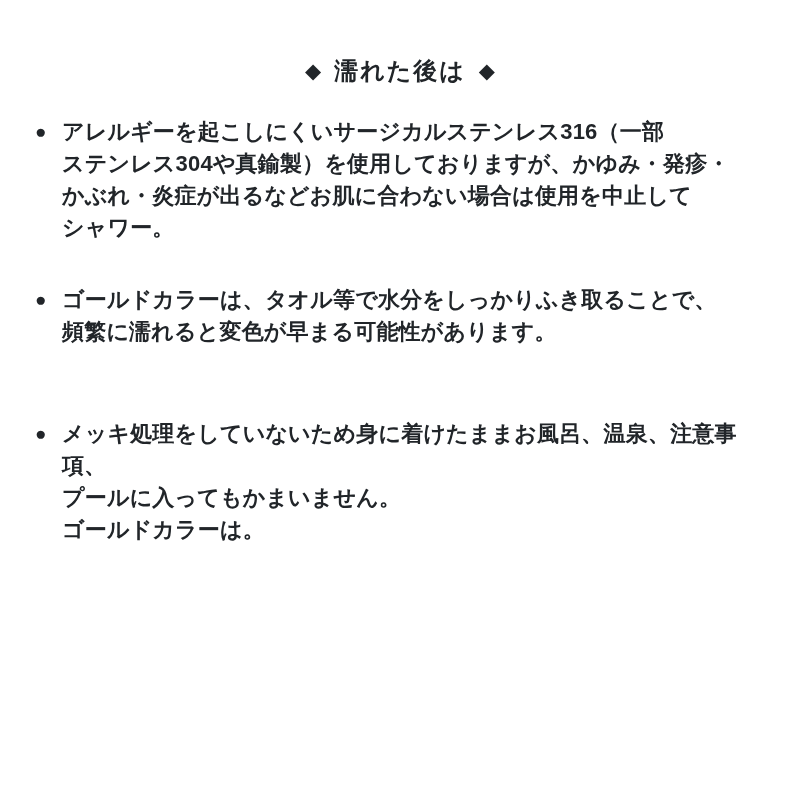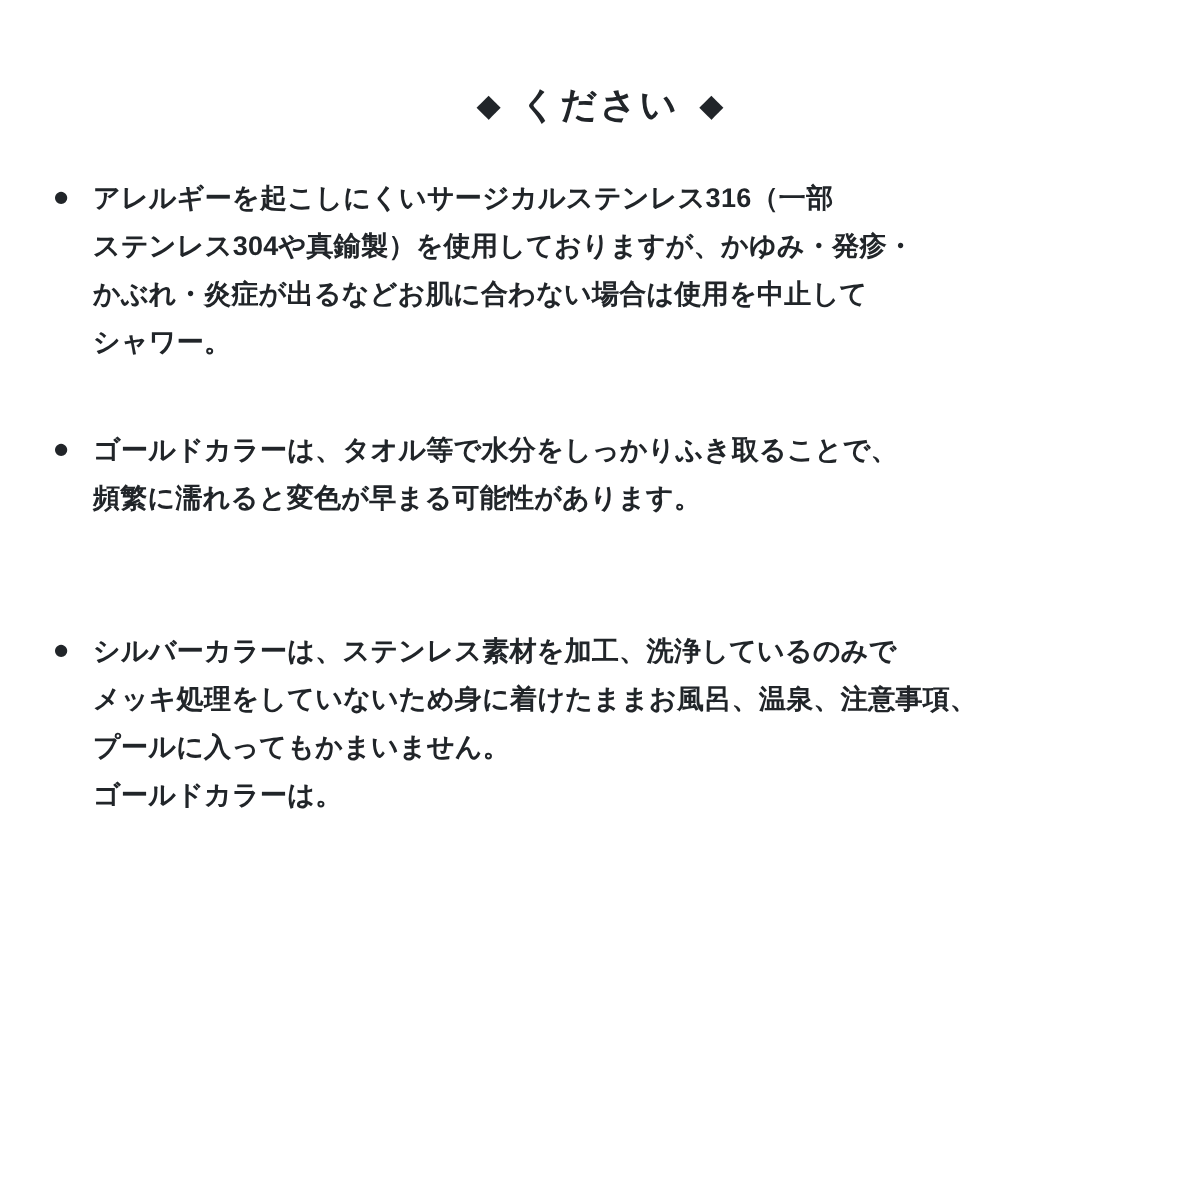--- a/index.html
+++ b/index.html
@@ -38,36 +38,36 @@
     padding-left: 35px;
     padding-right: 20px;
   }
   .notice .bullet {
     flex: 0 0 27px;
     width: 27px;
     font-size: 19px;
     line-height: 32px;
   }
   .notice .lines {
-    font-size: 18px;
+    font-size: 22px;
     line-height: 32px;
     letter-spacing: 0.2px;
   }
   .notice-1 { margin-top: 29px; }
   .notice-2 { margin-top: 40px; }
   .notice-3 { margin-top: 70px; }
 </style>
 </head>
 <body>
 
 <div class="page">
 
   <div class="title-row">
     <span class="diamond">◆</span>
-    <span class="title-text">ください</span>
+    <span class="title-text">濡れた後は</span>
     <span class="diamond">◆</span>
   </div>
 
   <div class="notice notice-1">
     <span class="bullet">●</span>
     <div class="lines">
       <div class="line">アレルギーを起こしにくいサージカルステンレス316（一部</div>
       <div class="line">ステンレス304や真鍮製）を使用しておりますが、かゆみ・発疹・</div>
       <div class="line">かぶれ・炎症が出るなどお肌に合わない場合は使用を中止して</div>
       <div class="line">シャワー。</div>
@@ -78,20 +78,19 @@
     <span class="bullet">●</span>
     <div class="lines">
       <div class="line">ゴールドカラーは、タオル等で水分をしっかりふき取ることで、</div>
       <div class="line">頻繁に濡れると変色が早まる可能性があります。</div>
     </div>
   </div>
 
   <div class="notice notice-3">
     <span class="bullet">●</span>
     <div class="lines">
-      <div class="line">シルバーカラーは、ステンレス素材を加工、洗浄しているのみで</div>
       <div class="line">メッキ処理をしていないため身に着けたままお風呂、温泉、注意事項、</div>
       <div class="line">プールに入ってもかまいません。</div>
       <div class="line">ゴールドカラーは。</div>
     </div>
   </div>
 
 </div>
 
 </body></html>

